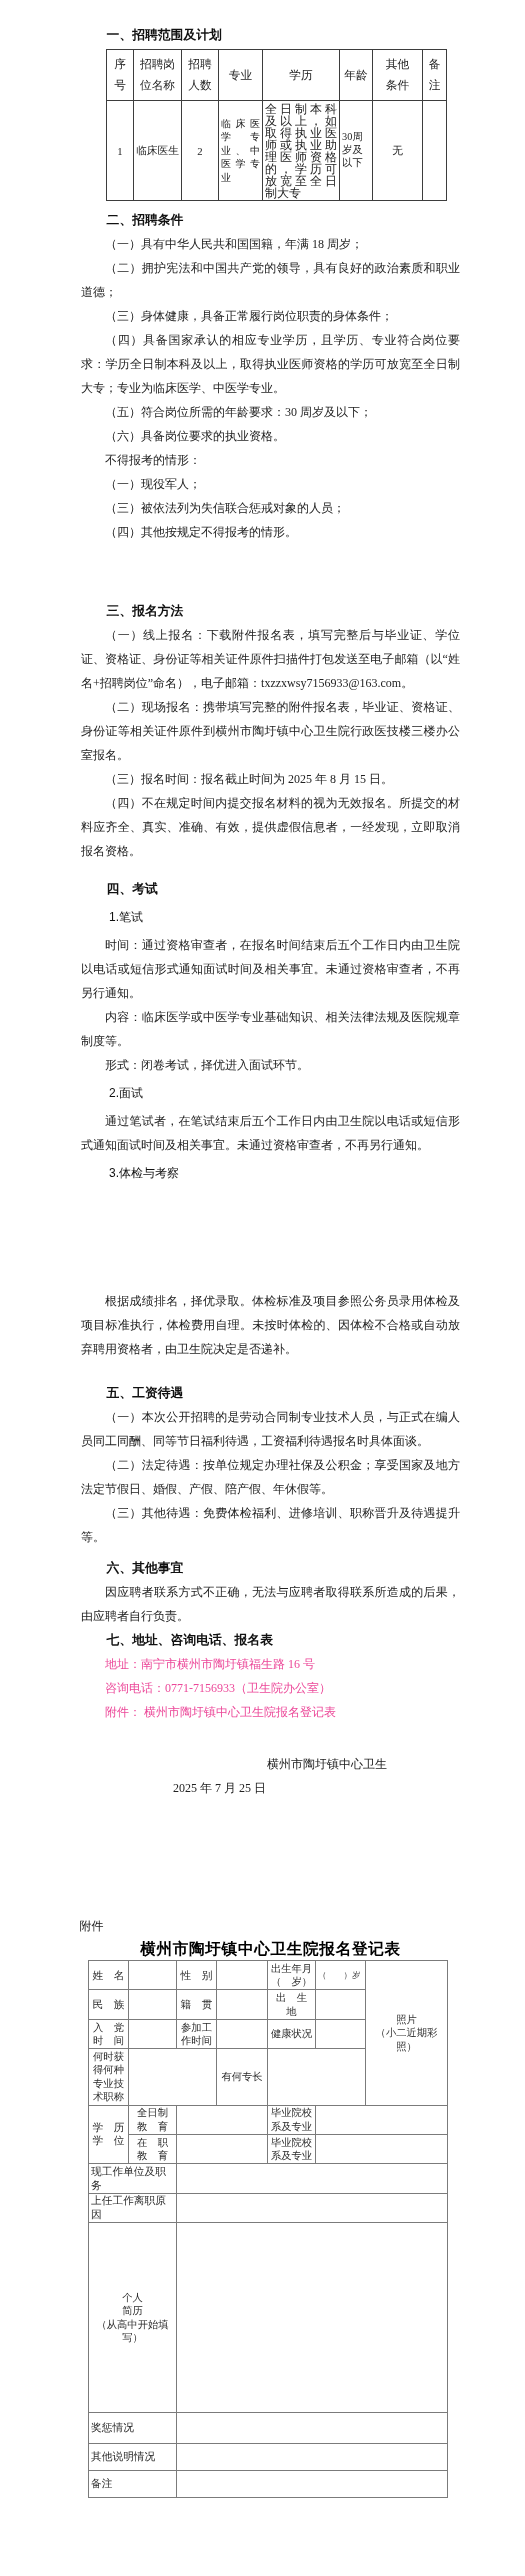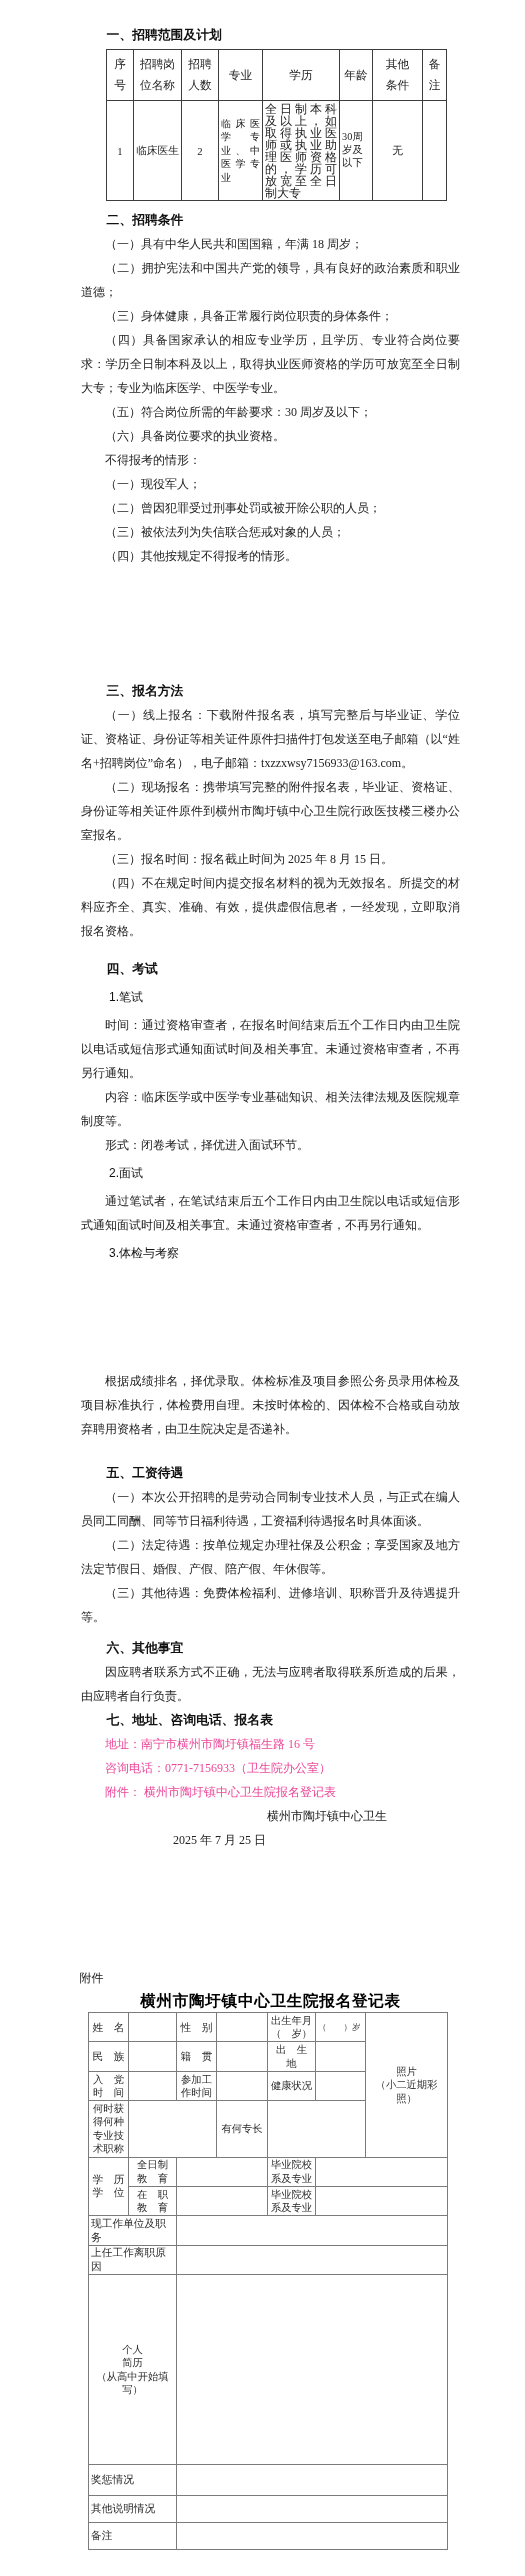--- a/index.html
+++ b/index.html
@@ -27,21 +27,21 @@
     margin:0; font-size:12px; line-height:24px;
     text-indent:2em; text-align:justify; color:#222;
   }
   .line { margin:0; font-size:12px; line-height:24px; text-indent:2em; color:#ec4899; }
   .sub {
     margin:4px; font-size:12px; line-height:24px; text-indent:2em;
     font-family:"Liberation Sans","DejaVu Sans",sans-serif; font-weight:normal; color:#111;
   }
 
   
-  .gap-s3 { margin-top:111px; }
+  .gap-s3 { margin-top:55px; }
   .gap-s4 { margin-top:14px; }
   .gap-p5 { margin-top:104px; }
   .gap-s5 { margin-top:20px; }
   .gap-s6 { margin-top:7px; }
   .gap-s2 { margin-top:7px; }
 
   
   .plan-table {
     border-collapse:collapse; table-layout:fixed;
     margin:4.3px 0 0 25px; width:341px;
@@ -52,21 +52,21 @@
   }
   .plan-table th { font-size:11.7px; text-align:center; white-space:pre-line; line-height:21px; }
   .plan-table .ph { height:51px; }
   .plan-table .pr { height:71px; }
   .c-center { text-align:center; font-size:10.7px; }
   .c-small  { font-size:12px; line-height:12px; text-align:justify; vertical-align:middle; }
   .c-major  { font-size:10px; line-height:13.5px; text-align:justify; vertical-align:middle; }
   .c-age    { font-size:10.3px; line-height:12.8px; text-align:left; vertical-align:middle; }
 
   
-  .sig-org  { padding-right:73px; text-align:right; font-size:12px; line-height:24px; color:#222; }
+  .sig-org  { margin-top:28px; padding-right:73px; text-align:right; font-size:12px; line-height:24px; color:#222; }
   .sig-date { padding-right:102px; text-align:center; font-size:12px; line-height:24px; color:#222; }
 
   
   .att-label { margin-top:116px; margin-left:-1.4px; font-size:12px; line-height:21px; color:#222; }
   .att-title {
     margin:0; text-align:center; font-size:15.6px; line-height:23px;
     font-weight:bold; letter-spacing:0.7px; color:#000;
   }
 
   
@@ -137,21 +137,20 @@
 
     <h2 class="sec-h gap-s2">二、招聘条件</h2>
     <p class="para">（一）具有中华人民共和国国籍，年满 18 周岁；</p>
     <p class="para">（二）拥护宪法和中国共产党的领导，具有良好的政治素质和职业道德；</p>
     <p class="para">（三）身体健康，具备正常履行岗位职责的身体条件；</p>
     <p class="para">（四）具备国家承认的相应专业学历，且学历、专业符合岗位要求：学历全日制本科及以上，取得执业医师资格的学历可放宽至全日制大专；专业为临床医学、中医学专业。</p>
     <p class="para">（五）符合岗位所需的年龄要求：30 周岁及以下；</p>
     <p class="para">（六）具备岗位要求的执业资格。</p>
     <p class="para">不得报考的情形：</p>
     <p class="para">（一）现役军人；</p>
-    <p class="para">（二）曾因犯罪受过刑事处罚或被开除公职的人员；</p>
     <p class="para">（三）被依法列为失信联合惩戒对象的人员；</p>
     <p class="para">（四）其他按规定不得报考的情形。</p>
 
     <h2 class="sec-h gap-s3">三、报名方法</h2>
     <p class="para">（一）线上报名：下载附件报名表，填写完整后与毕业证、学位证、资格证、身份证等相关证件原件扫描件打包发送至电子邮箱（以“姓名+招聘岗位”命名），电子邮箱：txzzxwsy7156933@163.com。</p>
     <p class="para">（二）现场报名：携带填写完整的附件报名表，毕业证、资格证、身份证等相关证件原件到横州市陶圩镇中心卫生院行政医技楼三楼办公室报名。</p>
     <p class="para">（三）报名时间：报名截止时间为 2025 年 8 月 15 日。</p>
     <p class="para">（四）不在规定时间内提交报名材料的视为无效报名。所提交的材料应齐全、真实、准确、有效，提供虚假信息者，一经发现，立即取消报名资格。</p>
 
     <h2 class="sec-h gap-s4">四、考试</h2>

